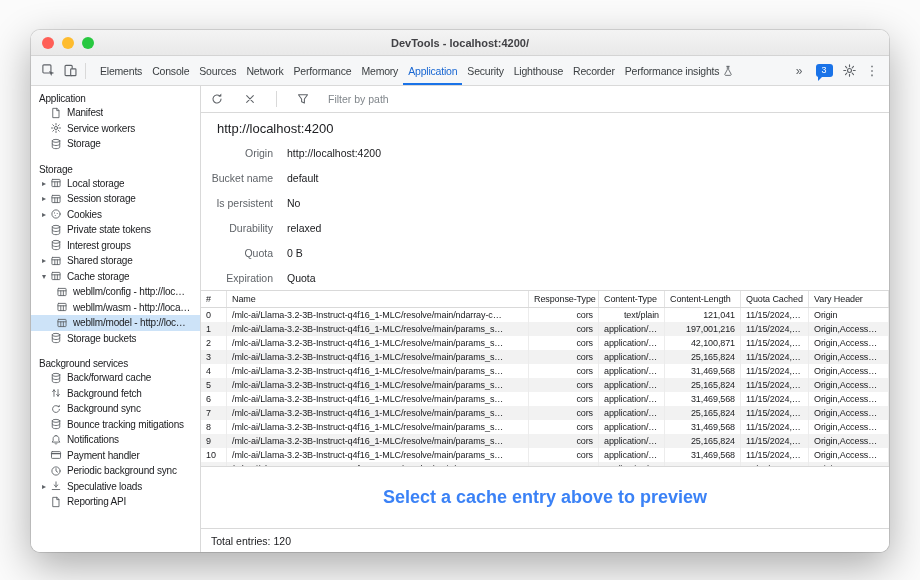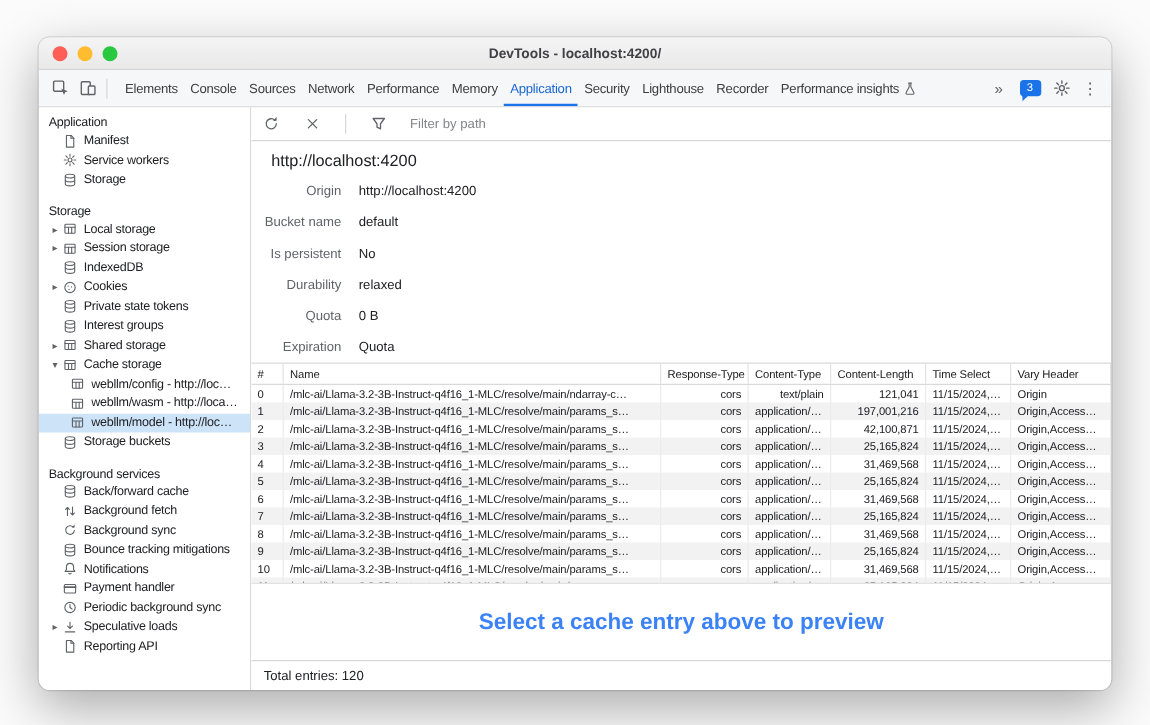--- a/index.html
+++ b/index.html
@@ -208,31 +208,20 @@
               <span class="arrow">▸</span>
               <span class="tree-icon">
                 <svg width="12" height="12" viewBox="0 0 16 16" fill="none" stroke="#5f6368" stroke-width="1.2" stroke-linecap="round" stroke-linejoin="round">
                   <rect x="2.6" y="3.2" width="10.8" height="9.6" rx="0.8"></rect>
                   <path d="M2.6 6.4h10.8M6.4 6.4v6.4M9.8 6.4v6.4"></path>
                 </svg>
               </span>
               <span class="tree-label">Session storage</span>
             </div>
             <div class="tree-item">
-              <span class="arrow"></span>
-              <span class="tree-icon">
-                <svg width="12" height="12" viewBox="0 0 16 16" fill="none" stroke="#5f6368" stroke-width="1.2" stroke-linecap="round" stroke-linejoin="round">
-                  <ellipse cx="8" cy="3.8" rx="5" ry="2"></ellipse>
-                  <path d="M3 3.8v8.4c0 1.1 2.2 2 5 2s5-.9 5-2V3.8"></path>
-                  <path d="M3 8c0 1.1 2.2 2 5 2s5-.9 5-2"></path>
-                </svg>
-              </span>
-              <span class="tree-label">IndexedDB</span>
-            </div>
-            <div class="tree-item">
               <span class="arrow">▸</span>
               <span class="tree-icon">
                 <svg width="12" height="12" viewBox="0 0 16 16" fill="none" stroke="#5f6368" stroke-width="1.2" stroke-linecap="round" stroke-linejoin="round">
                   <circle cx="8" cy="8" r="5.5"></circle>
                   <circle cx="6" cy="6.5" r="0.7" fill="#5f6368" stroke="none"></circle>
                   <circle cx="9.6" cy="7.4" r="0.7" fill="#5f6368" stroke="none"></circle>
                   <circle cx="7" cy="10" r="0.7" fill="#5f6368" stroke="none"></circle>
                 </svg>
               </span>
               <span class="tree-label">Cookies</span>
@@ -467,21 +456,21 @@
               </div>
             </div>
 
           <div class="table-wrap">
             <div class="thead">
                 <div class="th">#</div>
                 <div class="th">Name</div>
                 <div class="th">Response-Type</div>
                 <div class="th">Content-Type</div>
                 <div class="th">Content-Length</div>
-                <div class="th">Time Select</div>
+                <div class="th">Quota Cached</div>
                 <div class="th">Vary Header</div>
               </div>
             <div class="tbody">
                 <div class="tr">
                   <div class="td">0</div>
                   <div class="td">/mlc-ai/Llama-3.2-3B-Instruct-q4f16_1-MLC/resolve/main/ndarray-c…</div>
                   <div class="td right">cors</div>
                   <div class="td right">text/plain</div>
                   <div class="td right">121,041</div>
                   <div class="td">11/15/2024, 10…</div>

